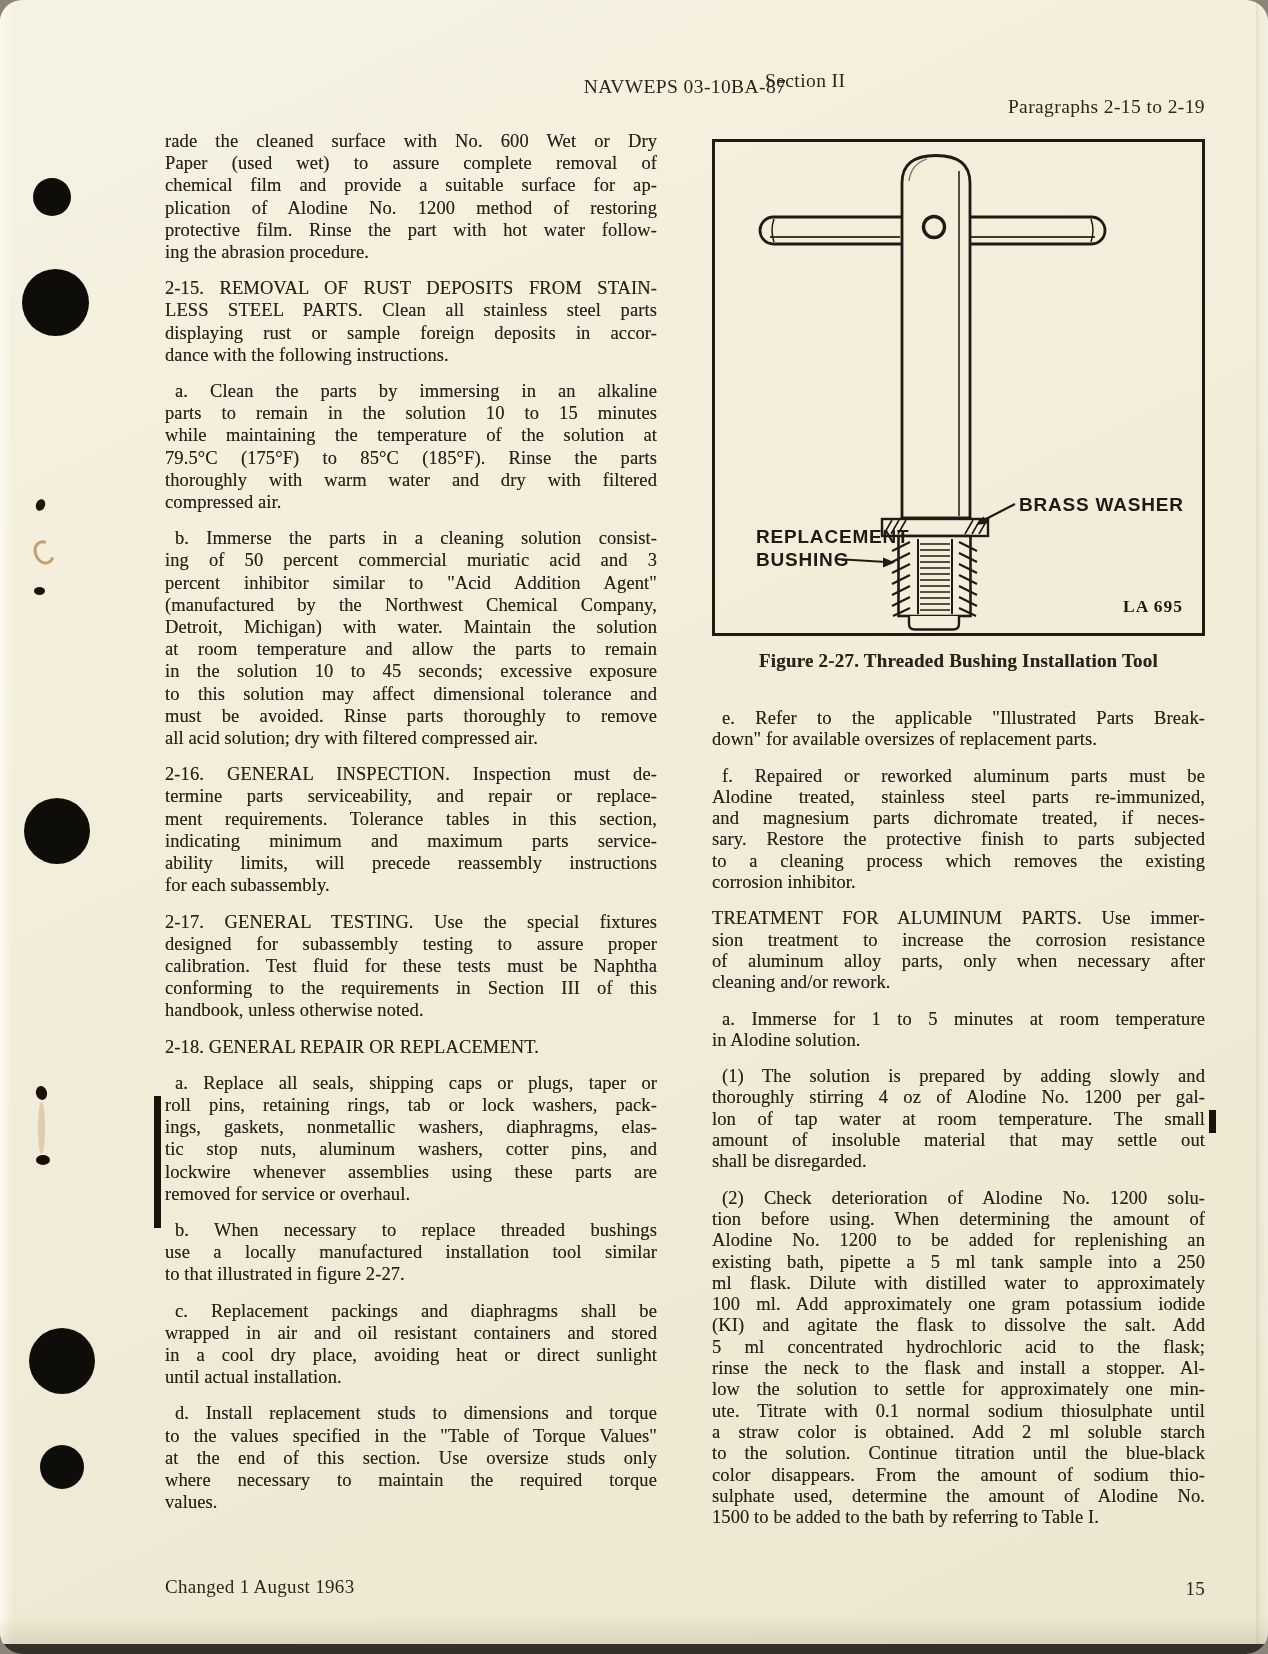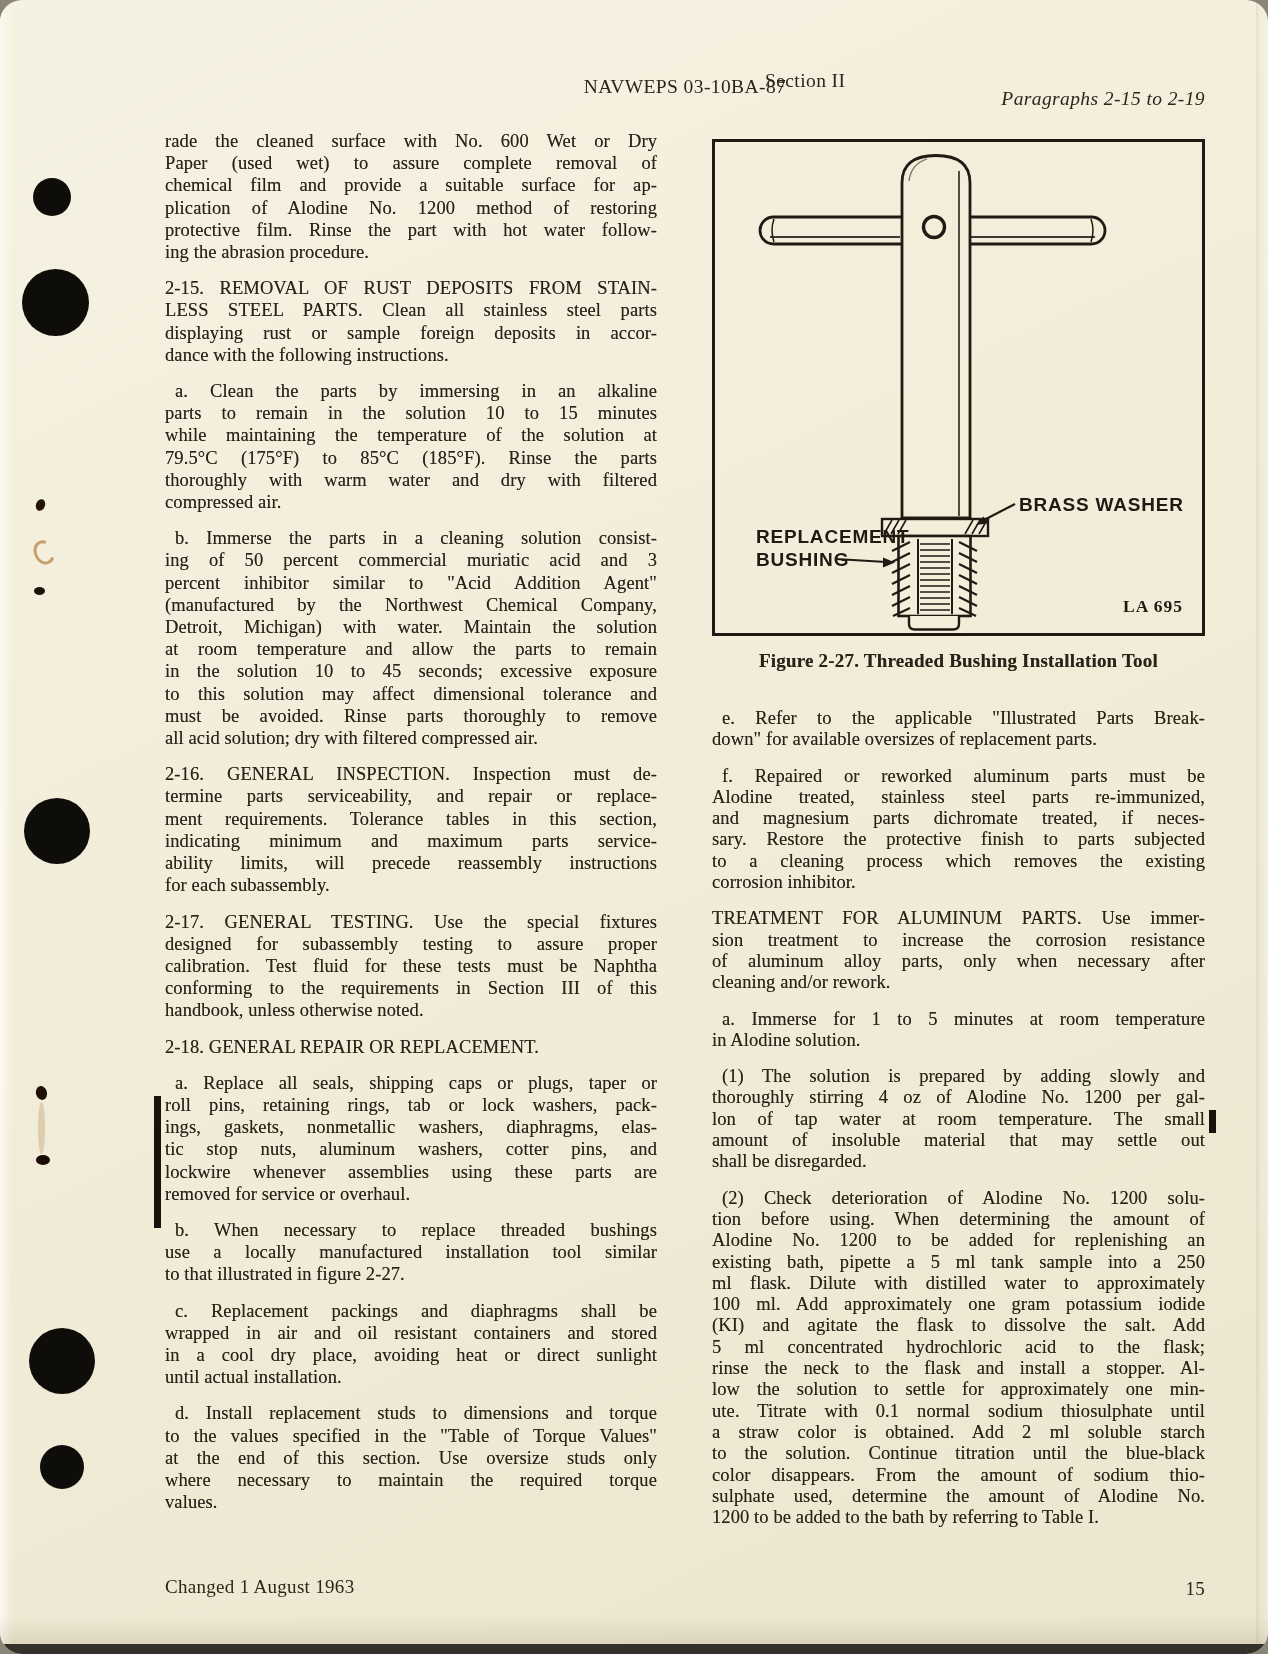--- a/index.html
+++ b/index.html
@@ -60,21 +60,21 @@
   <div class="speck" style="left:38px;top:1102px;width:7px;height:52px;background:#a97b42;opacity:.28;"></div>
   <div class="speck" style="left:36px;top:1155px;width:14px;height:10px;background:#1a0c04;"></div>
   <div class="dot" style="left:29px;top:1328px;width:66px;height:66px;"></div>
   <div class="dot" style="left:40px;top:1445px;width:44px;height:44px;"></div>
 
   <div class="cbar" style="left:154px;top:1096px;width:7px;height:132px;"></div>
   <div class="cbar" style="left:1209px;top:1110px;width:7px;height:23px;"></div>
 
   <div class="abs hdr" style="left:165px;top:76px;width:1040px;text-align:center;">NAVWEPS 03-10BA-87</div>
   <div class="abs hdr" style="left:765px;top:70px;width:440px;text-align:left;">Section II</div>
-  <div class="abs hdr" style="left:765px;top:88px;width:440px;text-align:right;font-style:italic;">Paragraphs 2-15 to 2-19</div>
+  <div class="abs hdr" style="left:765px;top:96px;width:440px;text-align:right;">Paragraphs 2-15 to 2-19</div>
 
   <div class="column lcol" style="left:165px;top:130px;width:492px;">
       <div class="para">
         <div class="line">rade the cleaned surface with No. 600 Wet or Dry</div>
         <div class="line">Paper (used wet) to assure complete removal of</div>
         <div class="line">chemical film and provide a suitable surface for ap-</div>
         <div class="line">plication of Alodine No. 1200 method of restoring</div>
         <div class="line">protective film. Rinse the part with hot water follow-</div>
         <div class="line last">ing the abrasion procedure.</div>
       </div>
@@ -240,20 +240,20 @@
         <div class="line">100 ml. Add approximately one gram potassium iodide</div>
         <div class="line">(KI) and agitate the flask to dissolve the salt. Add</div>
         <div class="line">5 ml concentrated hydrochloric acid to the flask;</div>
         <div class="line">rinse the neck to the flask and install a stopper. Al-</div>
         <div class="line">low the solution to settle for approximately one min-</div>
         <div class="line">ute. Titrate with 0.1 normal sodium thiosulphate until</div>
         <div class="line">a straw color is obtained. Add 2 ml soluble starch</div>
         <div class="line">to the solution. Continue titration until the blue-black</div>
         <div class="line">color disappears. From the amount of sodium thio-</div>
         <div class="line">sulphate used, determine the amount of Alodine No.</div>
-        <div class="line last">1200 to be added to the bath by referring to Table I.</div>
+        <div class="line last">1500 to be added to the bath by referring to Table I.</div>
       </div>
     </div>
 
   <div class="abs ftr" style="left:165px;top:1576px;">Changed 1 August 1963</div>
   <div class="abs ftr" style="left:1105px;top:1578px;width:100px;text-align:right;">15</div>
 
 </div>
 
 </body></html>

